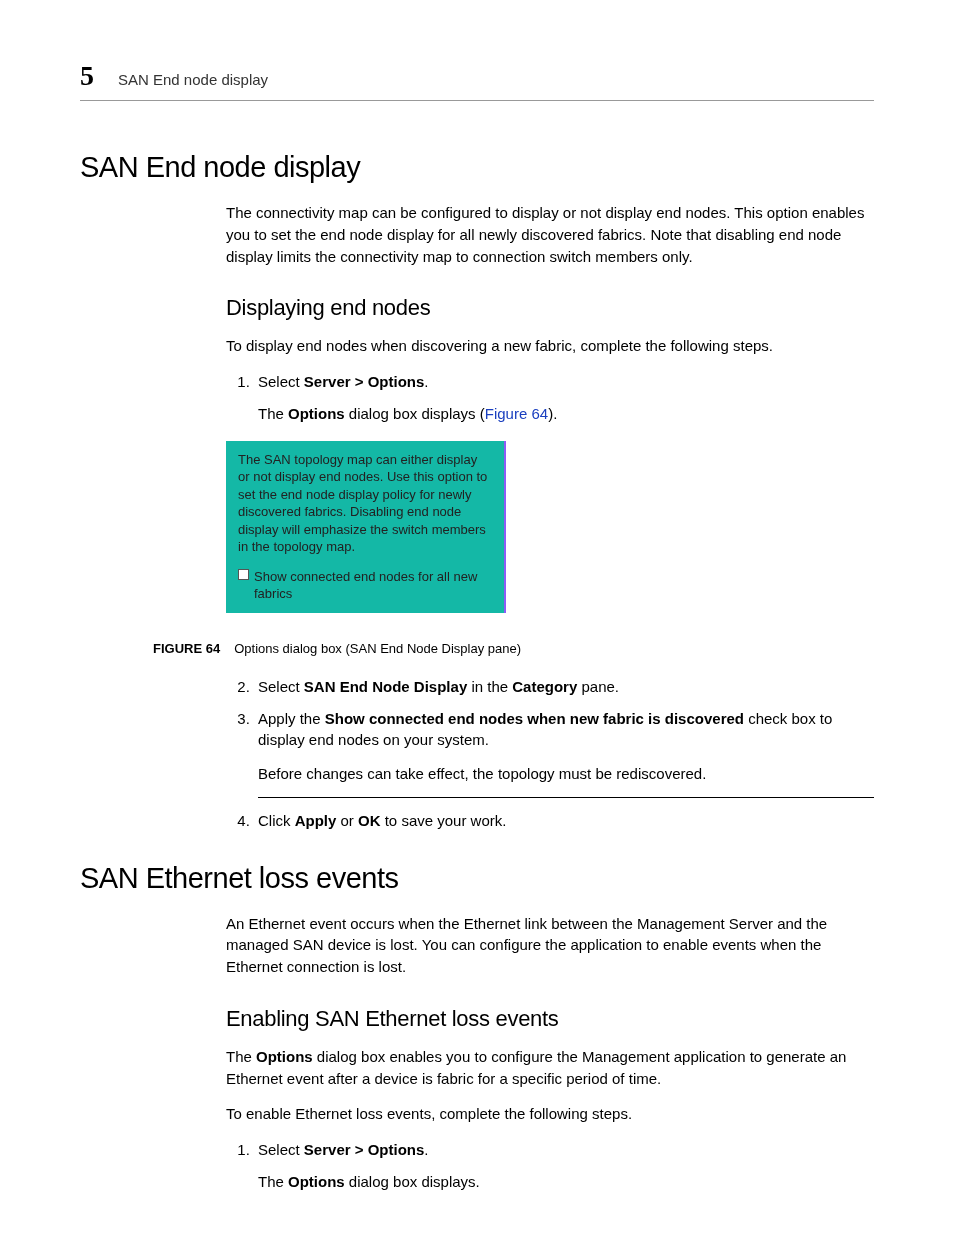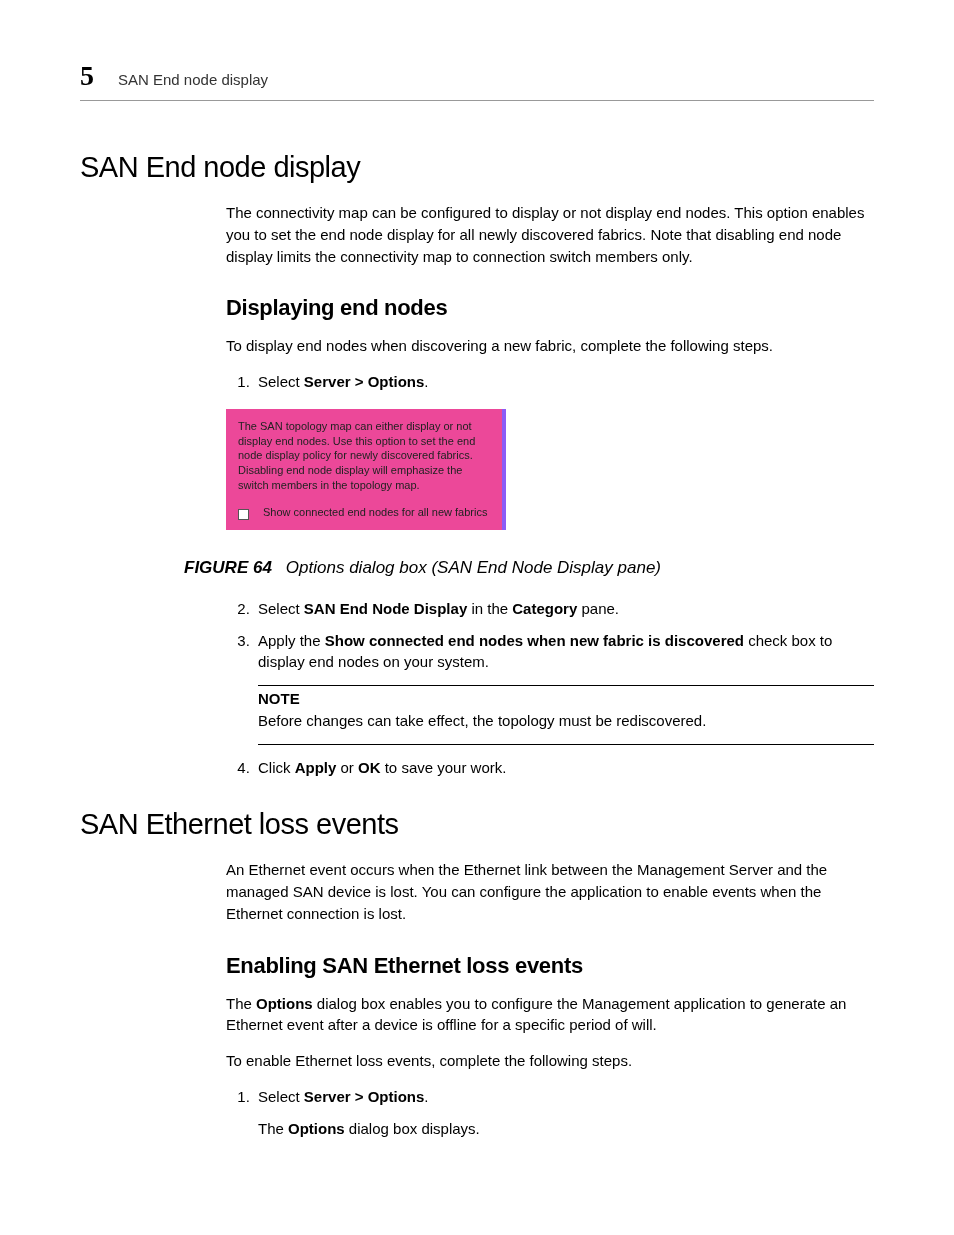--- a/index.html
+++ b/index.html
@@ -34,21 +34,21 @@
   h1.sec {
     font-family: Arial, Helvetica, sans-serif;
     font-size: 29px;
     font-weight: normal;
     letter-spacing: -0.5px;
     margin: 30px 0 18px 0;
   }
   h2.subsec {
     font-family: Arial, Helvetica, sans-serif;
     font-size: 22px;
-    font-weight: bold;
+    font-weight: normal;
     letter-spacing: -0.3px;
     margin: 28px 0 14px 146px;
   }
   p.body {
     margin: 8px 0 14px 146px;
     line-height: 1.45;
   }
   ol.steps {
     margin: 8px 0 8px 146px;
     padding-left: 28px;
@@ -61,46 +61,45 @@
   ol.steps > li .sub {
     margin-top: 10px;
   }
   .b { font-weight: bold; margin-top: 10px; }
   .link { color: #1a3fbf; }
   .figure-block {
     margin: 16px 0 16px 146px;
     width: 280px;
   }
   .fig-panel {
-    border-right: 4px solid #8b5cf6;
-    background: #ec4899;
+    border-right: 2px solid #8b5cf6;
+    background: #14b8a6;
     padding: 10px 12px 10px 12px;
     box-sizing: border-box;
-    font-size: 11px;
+    font-size: 13px;
     line-height: 1.35;
     color: #222;
   }
   .fig-checkbox-row {
     margin-top: 12px;
     display: flex;
-    align-items: flex-end;
-    gap: 14px;
+    align-items: flex-start;
+    gap: 5px;
   }
   .fig-chk {
     width: 9px;
     height: 9px;
     border: 1px solid #555;
     background: #fff;
     flex-shrink: 0;
     margin-top: 1px;
   }
   .fig-caption {
-    margin: 28px 0 20px 104px;
-    font-size: 17px;
-    font-style: italic;
+    margin: 28px 0 20px 73px;
+    font-size: 13px;
   }
   .fig-caption .label { font-weight: bold; margin-right: 14px; }
   .note-block {
     margin: 12px 0 12px 0;
   }
   .note-block .note-label {
     font-weight: bold;
     border-top: 1px solid #000;
     display: block;
     padding-top: 2px;
@@ -123,20 +122,23 @@
 
 <p class="body">The connectivity map can be configured to display or not display end nodes. This option enables you to set the end node display for all newly discovered fabrics. Note that disabling end node display limits the connectivity map to connection switch members only.</p>
 
 <h2 class="subsec">Displaying end nodes</h2>
 
 <p class="body">To display end nodes when discovering a new fabric, complete the following steps.</p>
 
 <ol class="steps">
   <li>
     <span>Select </span><span class="b">Server &gt; Options</span><span>.</span>
+    <div class="sub">
+      <span>The </span><span class="b">Options</span><span> dialog box displays (</span><span class="link">Figure 64</span><span>).</span>
+    </div>
   </li>
 </ol>
 
 <div class="figure-block">
   <div class="fig-panel">
     <div>The SAN topology map can either display or not display end nodes. Use this option to set the end node display policy for newly discovered fabrics. Disabling end node display will emphasize the switch members in the topology map.</div>
     <div class="fig-checkbox-row">
       <span class="fig-chk"></span>
       <span>Show connected end nodes for all new fabrics</span>
     </div>
@@ -147,37 +149,36 @@
   <span class="label">FIGURE 64</span><span>Options dialog box (SAN End Node Display pane)</span>
 </div>
 
 <ol class="steps" start="2">
   <li>
     <span>Select </span><span class="b">SAN End Node Display</span><span> in the </span><span class="b">Category</span><span> pane.</span>
   </li>
   <li>
     <span>Apply the </span><span class="b">Show connected end nodes when new fabric is discovered</span><span> check box to display end nodes on your system.</span>
     <div class="note-block">
-      <span class="note-label">NOTE</span>
       <div class="note-body">Before changes can take effect, the topology must be rediscovered.</div>
     </div>
   </li>
   <li>
     <span>Click </span><span class="b">Apply</span><span> or </span><span class="b">OK</span><span> to save your work.</span>
   </li>
 </ol>
 
 <h1 class="sec">SAN Ethernet loss events</h1>
 
 <p class="body">An Ethernet event occurs when the Ethernet link between the Management Server and the managed SAN device is lost. You can configure the application to enable events when the Ethernet connection is lost.</p>
 
 <h2 class="subsec">Enabling SAN Ethernet loss events</h2>
 
 <p class="body">
-  <span>The </span><span class="b">Options</span><span> dialog box enables you to configure the Management application to generate an Ethernet event after a device is offline for a specific period of will.</span>
+  <span>The </span><span class="b">Options</span><span> dialog box enables you to configure the Management application to generate an Ethernet event after a device is fabric for a specific period of time.</span>
 </p>
 
 <p class="body">To enable Ethernet loss events, complete the following steps.</p>
 
 <ol class="steps">
   <li>
     <span>Select </span><span class="b">Server &gt; Options</span><span>.</span>
     <div class="sub">
       <span>The </span><span class="b">Options</span><span> dialog box displays.</span>
     </div>

